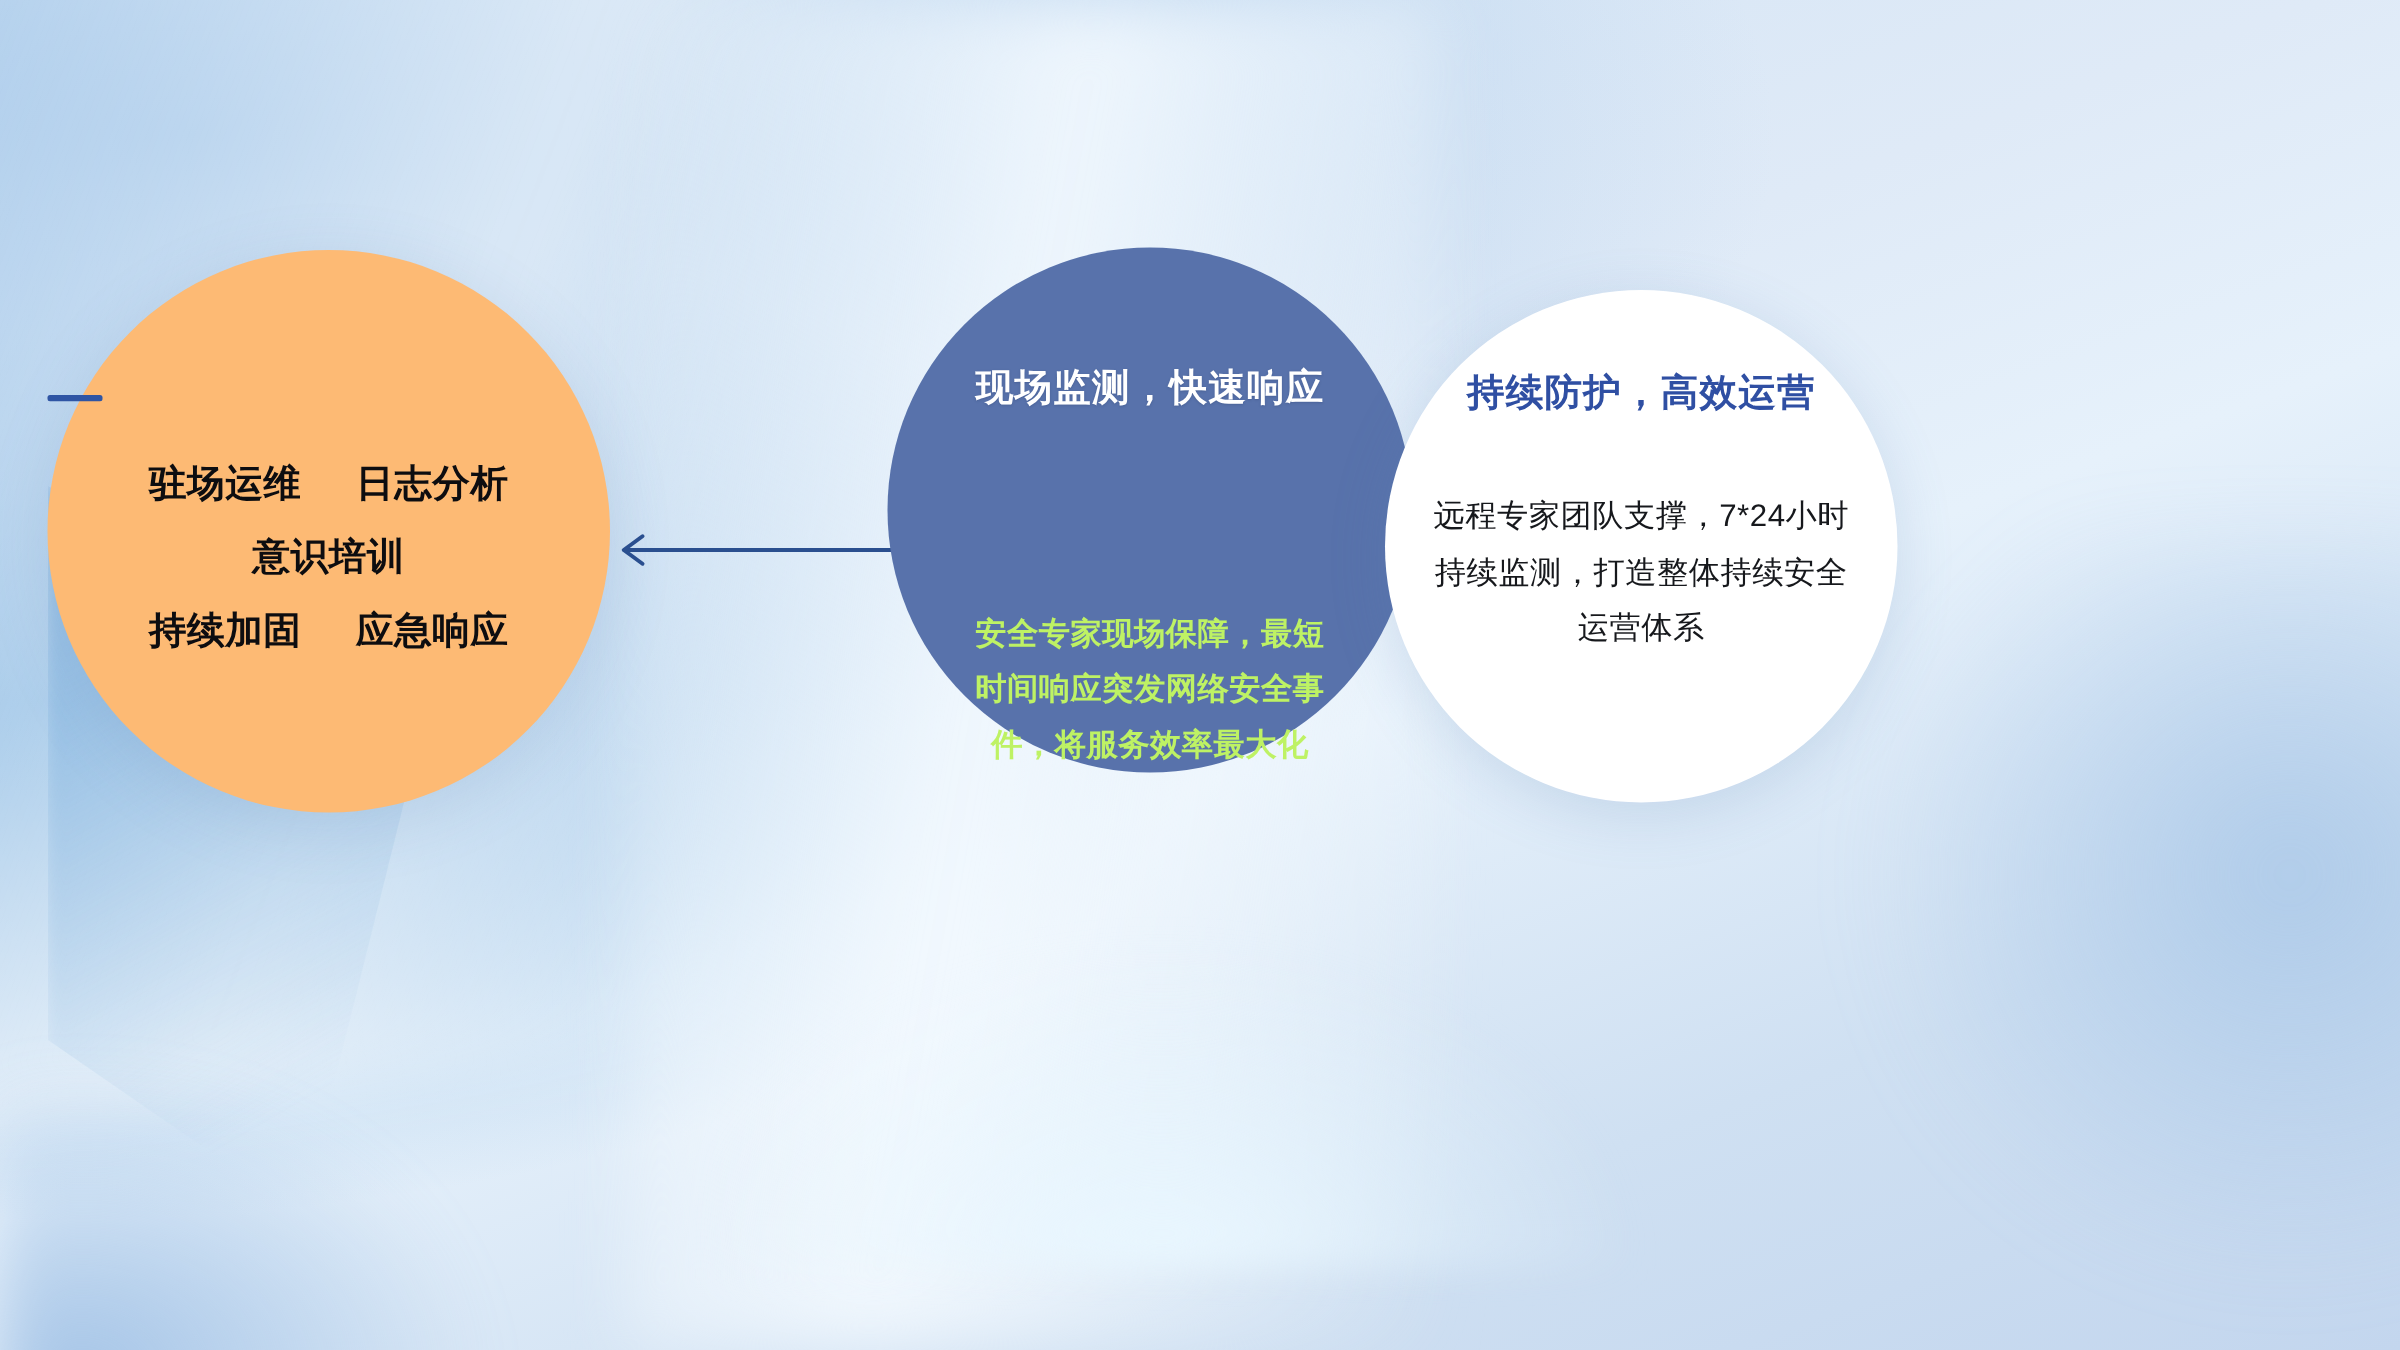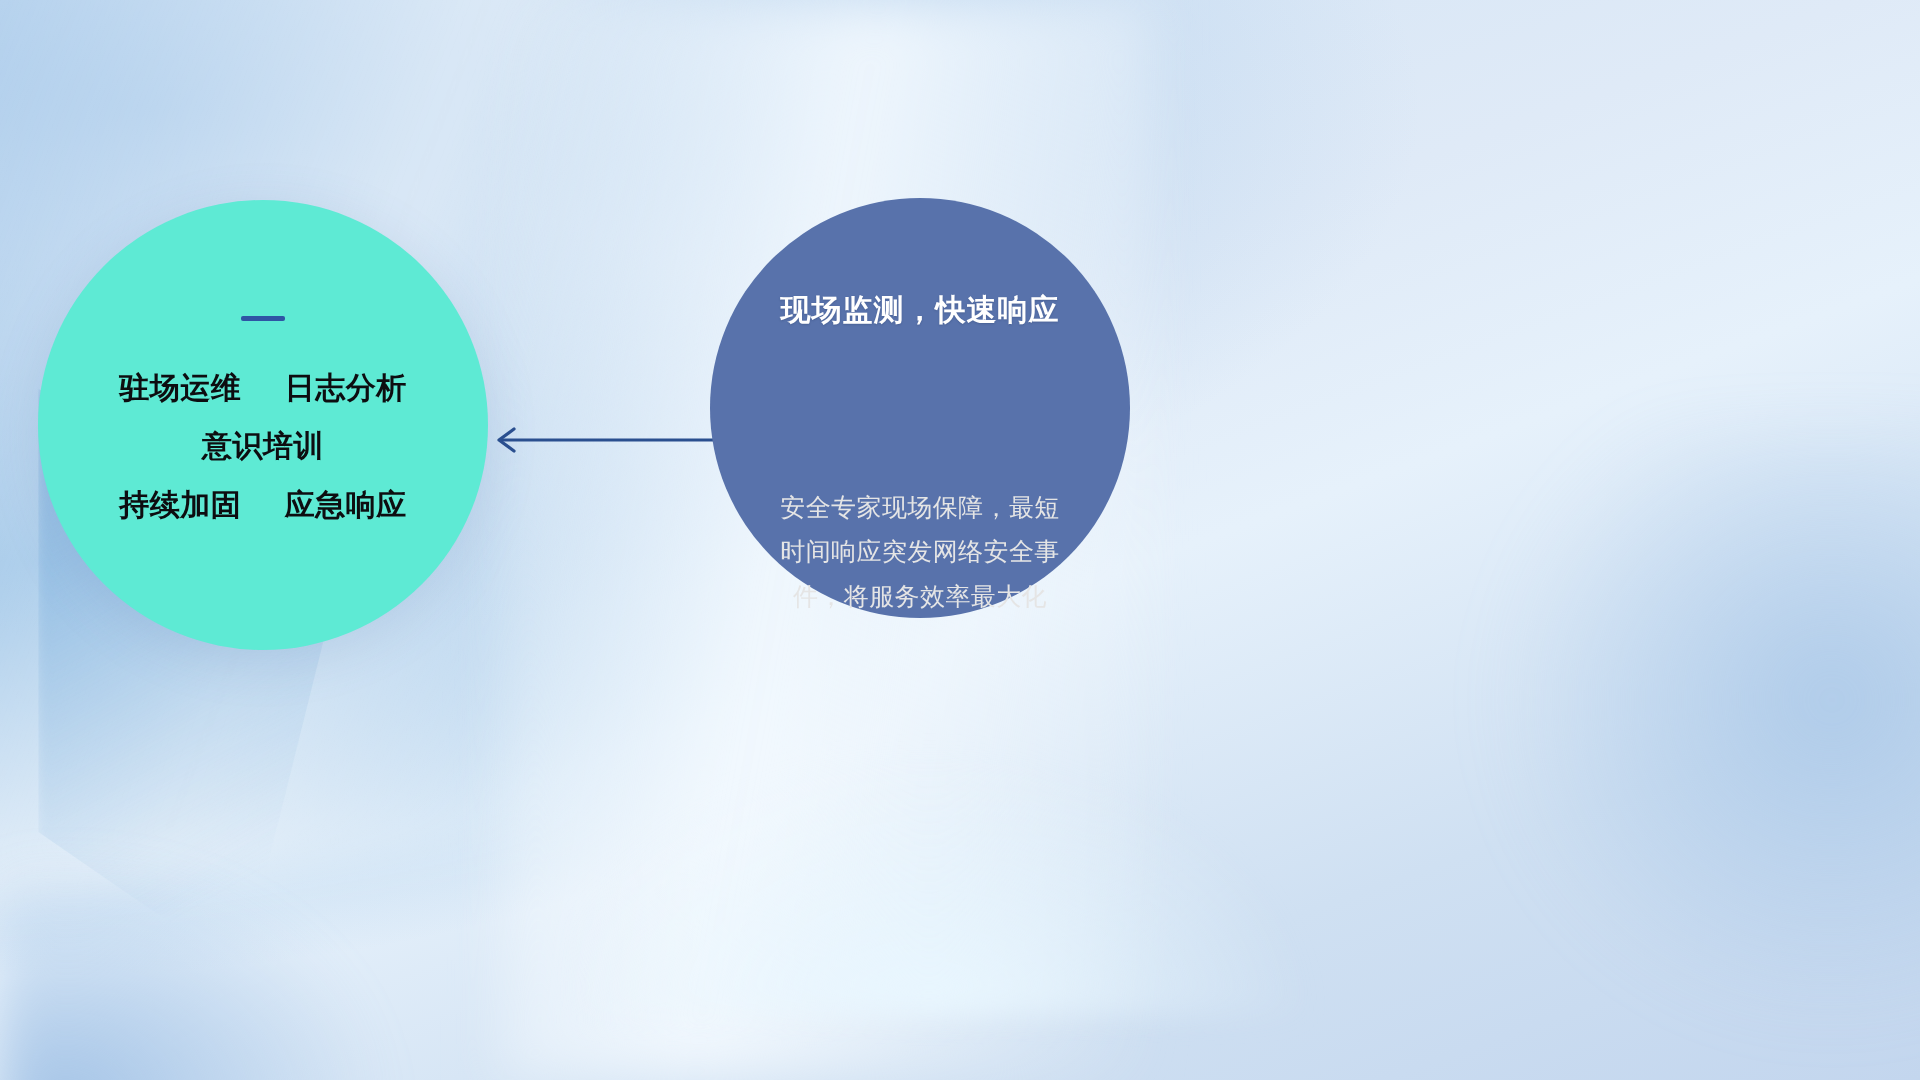--- a/index.html
+++ b/index.html
@@ -85,25 +85,24 @@
   .circle {
     position: absolute;
     border-radius: 50%;
     box-sizing: border-box;
   }
   #circle-left {
     left: 38px;
     top: 200px;
     width: 450px;
     height: 450px;
-    background: #5eead4;
+    background: #fdba74;
     box-shadow: 0 10px 50px rgba(90,130,180,.18);
     display: flex;
     flex-direction: column;
-    align-items: center;
     justify-content: center;
   }
   #circle-middle {
     left: 710px;
     top: 198px;
     width: 420px;
     height: 420px;
     background: #5872ab;
     display: flex;
     flex-direction: column;
@@ -151,25 +150,26 @@
     color: #ffffff;
     font-weight: bold;
     font-size: 30px;
     letter-spacing: 1px;
     white-space: nowrap;
     text-shadow: 0 1px 2px rgba(30,50,90,.25);
   }
   .mid-body {
     margin-top: 56px;
     width: 292px;
-    color: #e5e5e5;
+    color: #bef264;
     font-size: 25px;
     line-height: 1.78;
     text-align: center;
     letter-spacing: .4px;
+    font-weight: bold;
   }
 
   
   .right-title {
     color: #2f4fa3;
     font-weight: bold;
     font-size: 30px;
     letter-spacing: 1px;
     white-space: nowrap;
   }
@@ -228,14 +228,18 @@
         <span>应急响应</span>
       </div>
     </div>
   </div>
 
   <div class="circle" id="circle-middle">
     <div class="mid-title">现场监测，快速响应</div>
     <div class="mid-body">安全专家现场保障，最短时间响应突发网络安全事件，将服务效率最大化</div>
   </div>
 
+  <div class="circle" id="circle-right">
+    <div class="right-title">持续防护，高效运营</div>
+    <div class="right-body">远程专家团队支撑，7*24小时持续监测，打造整体持续安全运营体系</div>
+  </div>
 
 </div>
 
 </body></html>

